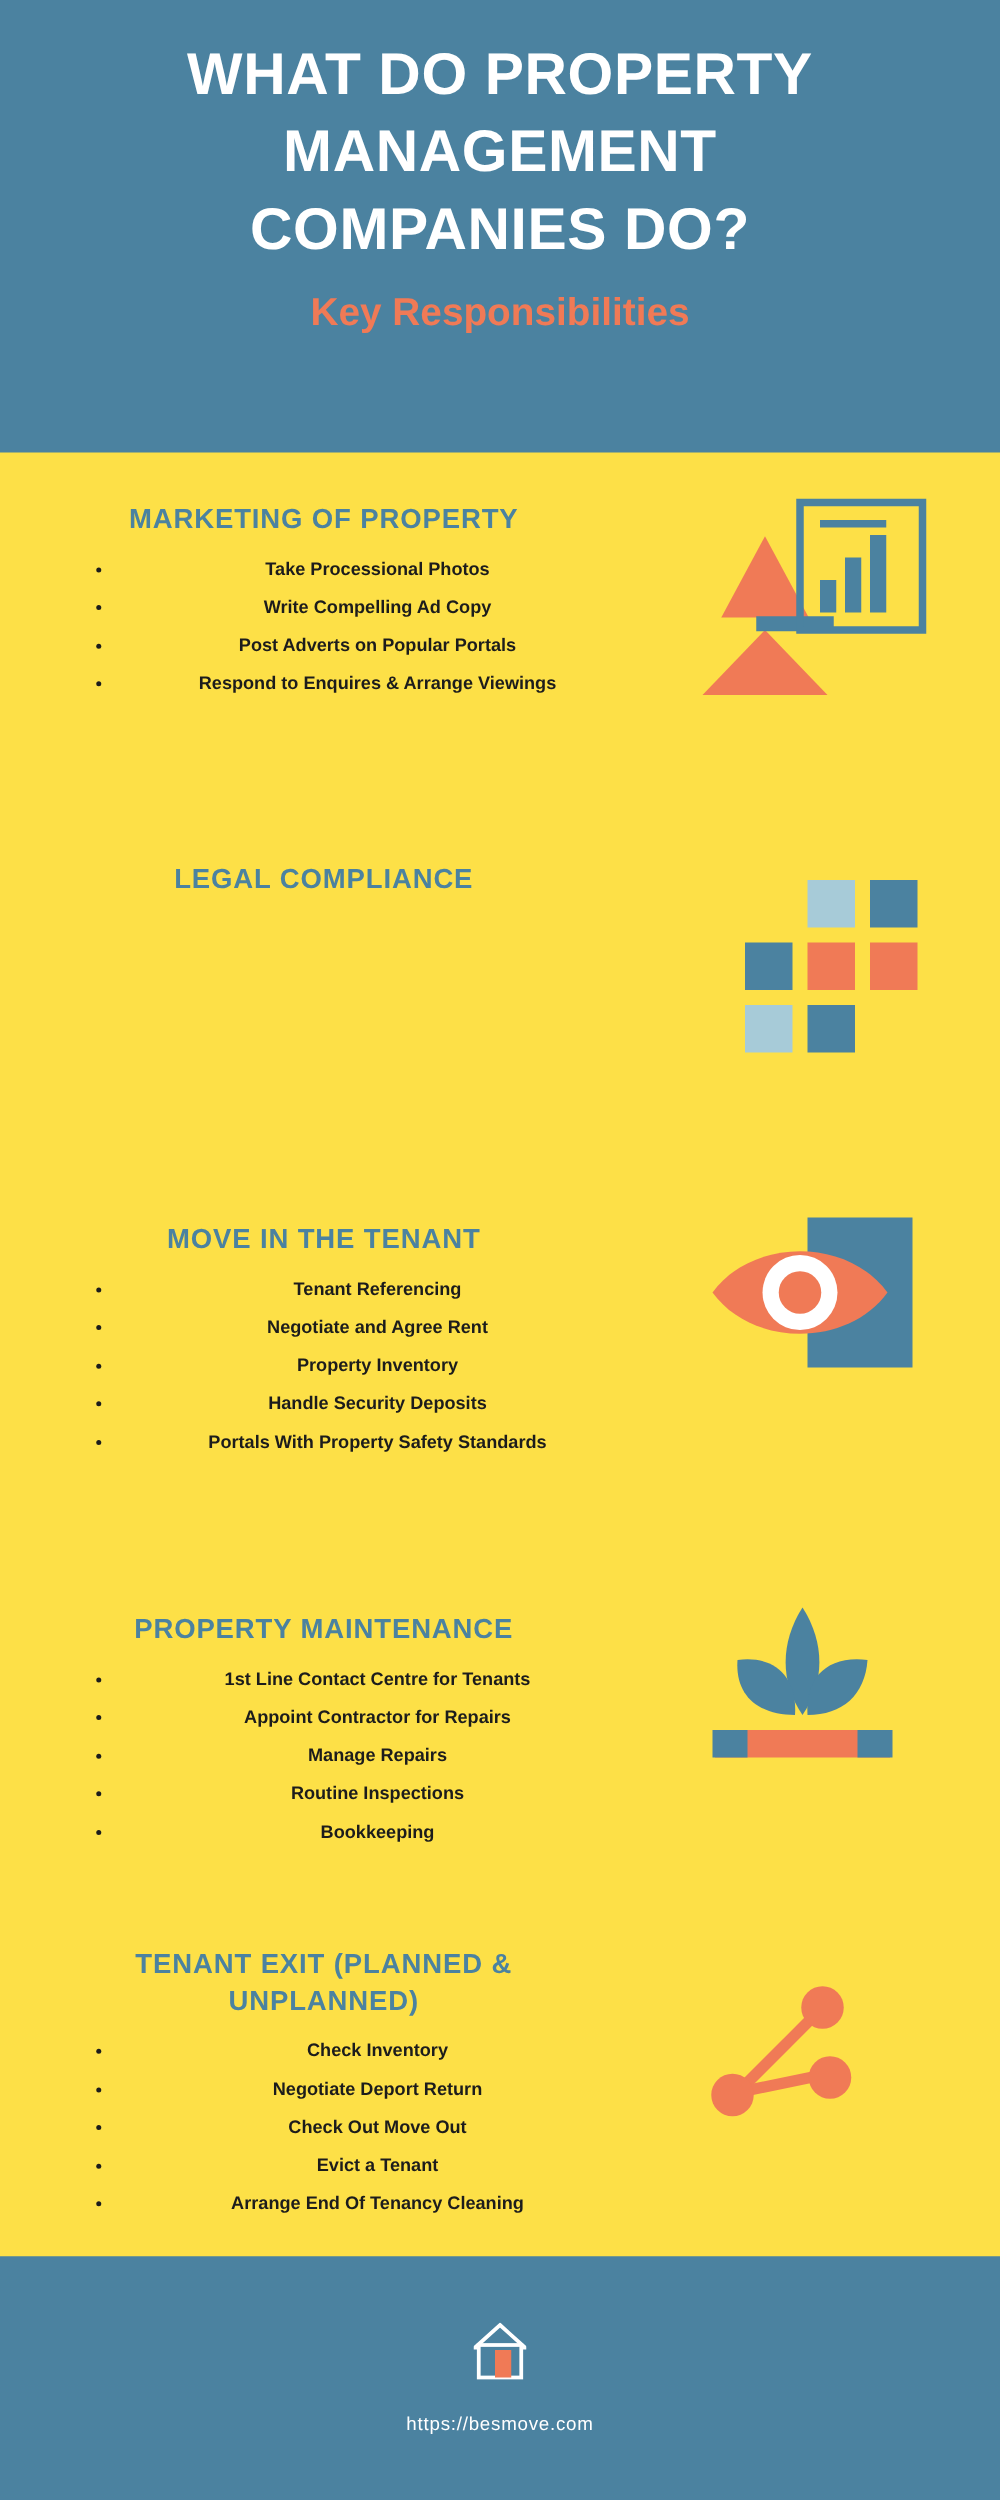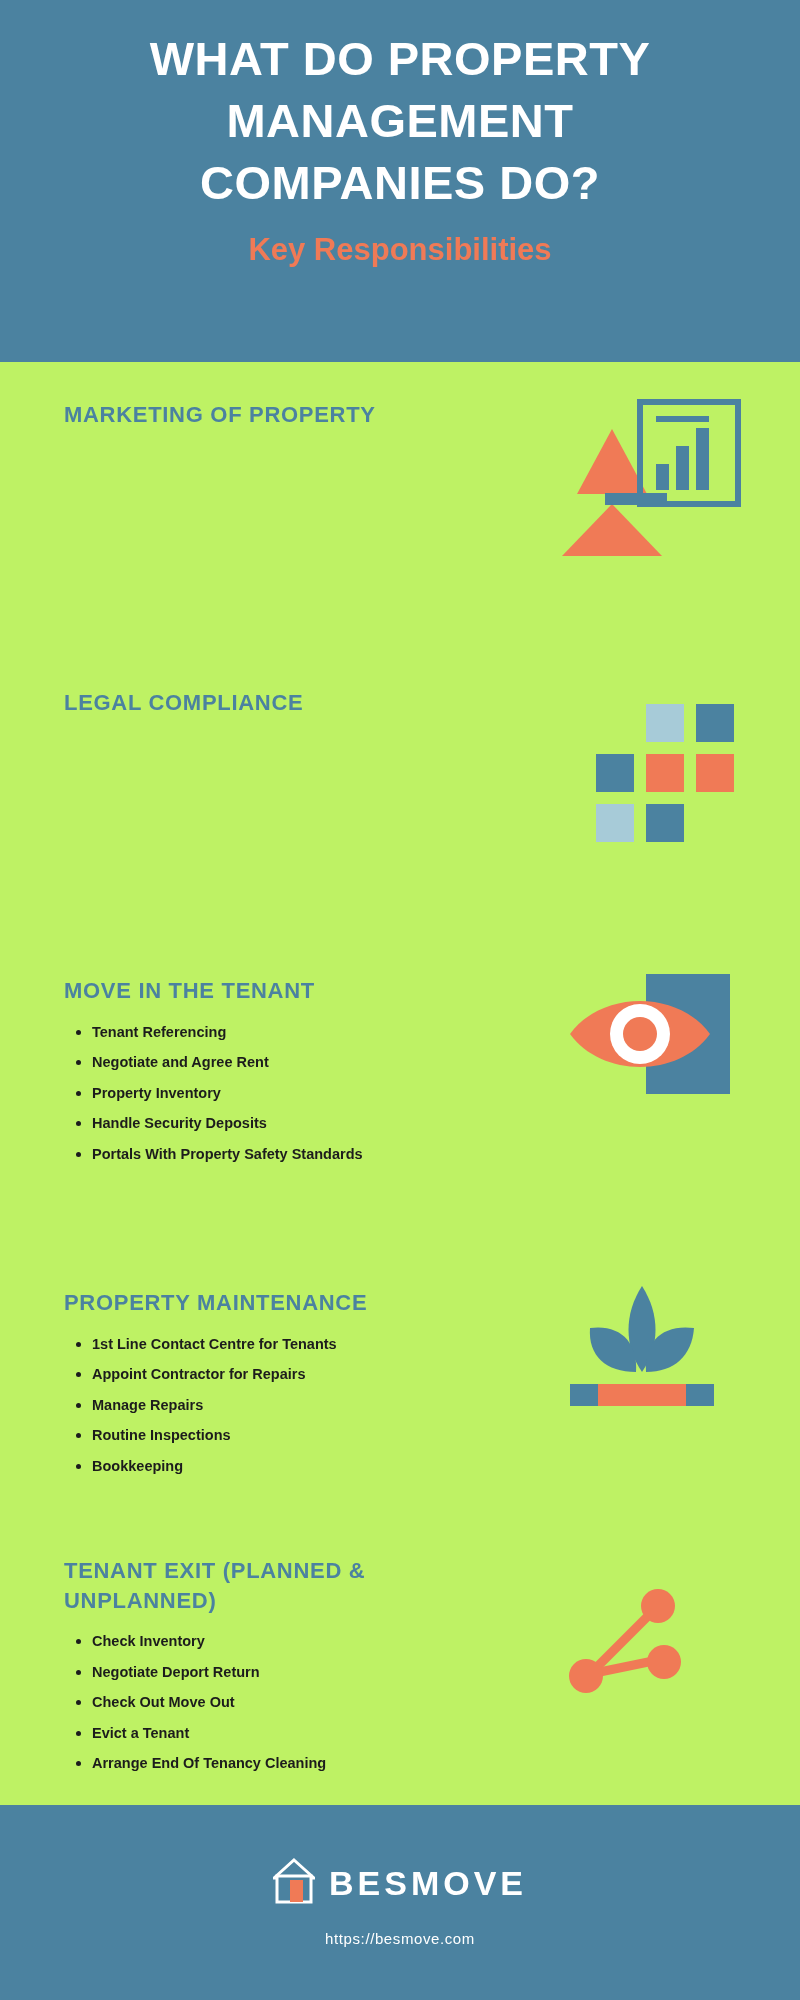--- a/index.html
+++ b/index.html
@@ -11,21 +11,21 @@
     height: 2000px;
     background: #ffffff;
     font-family: "Liberation Sans", sans-serif;
     -webkit-font-smoothing: antialiased;
   }
   .page {
     position: relative;
     width: 800px;
     height: 2000px;
     overflow: hidden;
-    background: #bef264;
+    background: #fde047;
   }
 
   
   .header {
     background: #4b82a0;
     padding: 28px 40px 26px 40px;
     text-align: center;
     box-sizing: border-box;
     height: 362px;
   }
@@ -44,20 +44,21 @@
     font-size: 31px;
     line-height: 1.3;
     font-weight: bold;
     margin-top: 16px;
   }
 
   
   .body-area {
     position: relative;
     padding: 0;
+    text-align: center;
   }
   .section {
     position: relative;
     box-sizing: border-box;
     padding: 0 40px 0 64px;
   }
   .section-title {
     color: #4b82a0;
     font-size: 22px;
     font-weight: bold;
@@ -131,20 +132,26 @@
 
   <div class="header">
     <h1 class="header-title">WHAT DO PROPERTY MANAGEMENT COMPANIES DO?</h1>
     <div class="header-subtitle">Key Responsibilities</div>
   </div>
 
   <div class="body-area">
 
     <div class="section" style="margin-top:38px; height:196px;">
       <h2 class="section-title">MARKETING OF PROPERTY</h2>
+      <ul class="section-list">
+        <li>Take Processional Photos</li>
+        <li>Write Compelling Ad Copy</li>
+        <li>Post Adverts on Popular Portals</li>
+        <li>Respond to Enquires &amp; Arrange Viewings</li>
+      </ul>
       <div class="icon-box" style="top:-6px;">
         <svg width="200" height="170" viewBox="0 0 200 170">
           <polygon points="60,35 95,100 25,100" fill="#f07a56"></polygon>
           <polygon points="60,110 110,162 10,162" fill="#f07a56"></polygon>
           <rect x="53" y="99" width="62" height="12" fill="#4b82a0"></rect>
           <rect x="88" y="8" width="98" height="102" fill="none" stroke="#4b82a0" stroke-width="6"></rect>
           <rect x="104" y="70" width="13" height="26" fill="#4b82a0"></rect>
           <rect x="124" y="52" width="13" height="44" fill="#4b82a0"></rect>
           <rect x="144" y="34" width="13" height="62" fill="#4b82a0"></rect>
           <rect x="104" y="22" width="53" height="6" fill="#4b82a0"></rect>
@@ -231,18 +238,17 @@
 
   <div class="footer">
     <div class="brand-row">
       <span>
         <svg width="42" height="46" viewBox="0 0 42 46">
           <polygon points="21,2 41,20 1,20" fill="#4b82a0" stroke="#ffffff" stroke-width="3"></polygon>
           <rect x="4" y="18" width="34" height="26" fill="#4b82a0" stroke="#ffffff" stroke-width="3"></rect>
           <rect x="17" y="22" width="13" height="22" fill="#f07a56"></rect>
         </svg>
       </span>
-      <span class="brand-name">BESMOVE</span>
     </div>
     <div class="footer-url">https://besmove.com</div>
   </div>
 
 </div>
 
 </body></html>

